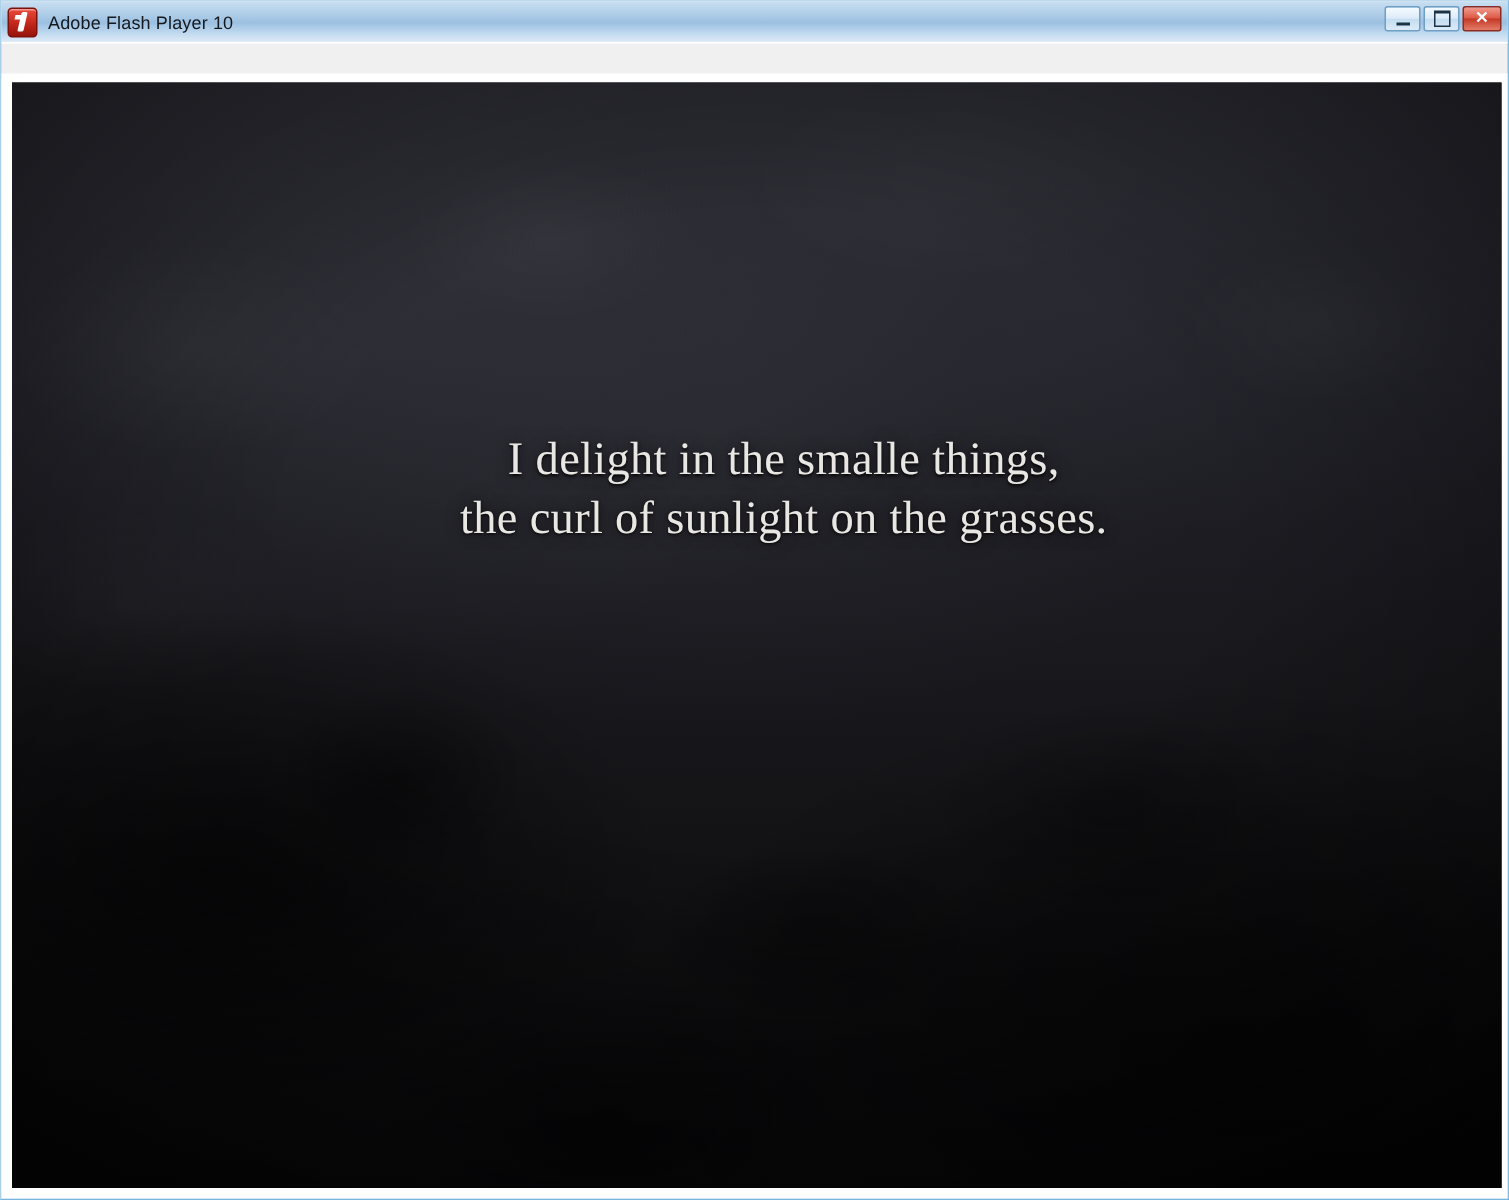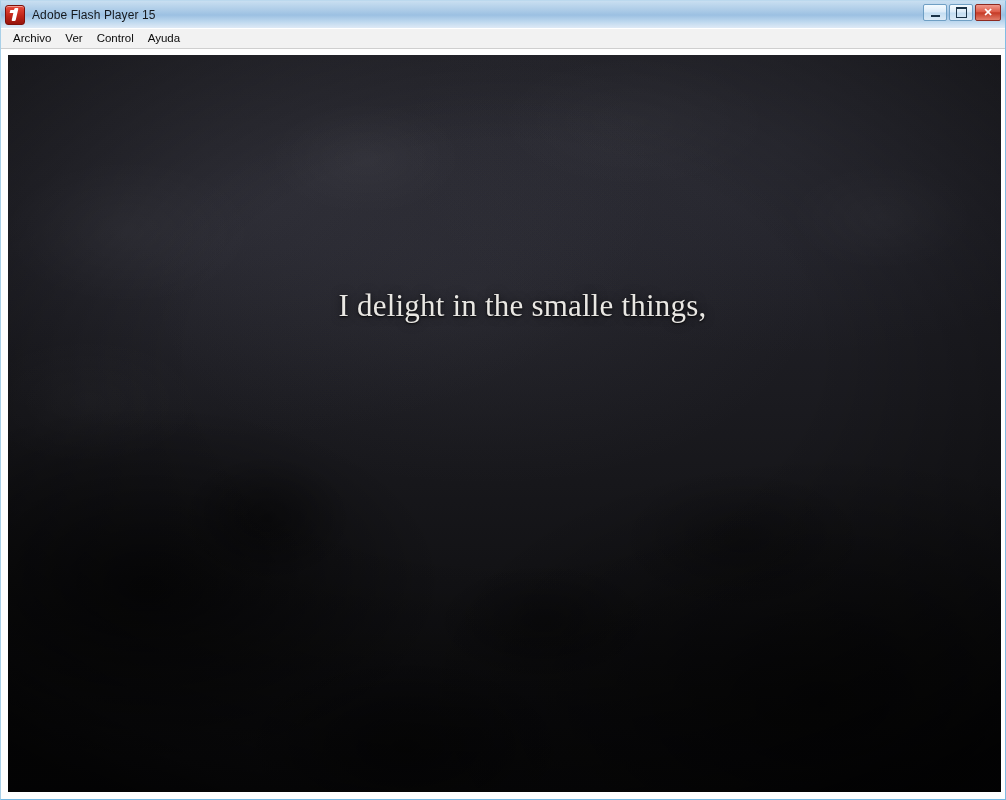--- a/index.html
+++ b/index.html
@@ -220,52 +220,47 @@
   .stanza + .stanza { margin-top: 38px; }
   .poem-line { white-space: nowrap; margin-left: 36px; }
 </style>
 </head>
 <body>
 
 <div id="app-window">
 
   <div id="title-bar">
     <div id="flash-icon"></div>
-    <div id="window-title">Adobe Flash Player 15</div>
+    <div id="window-title">Adobe Flash Player 10</div>
 
     <div id="window-buttons">
       <div class="win-btn">
         <span class="glyph">
             <span class="min-bar"></span>
           </span>
       </div>
       <div class="win-btn">
         <span class="glyph">
             <span class="max-box"></span>
           </span>
       </div>
       <div class="win-btn close">
         <span class="glyph">✕</span>
       </div>
     </div>
   </div>
 
-  <div id="menu-bar">
-    <div class="menu-item">Archivo</div>
-    <div class="menu-item">Ver</div>
-    <div class="menu-item">Control</div>
-    <div class="menu-item">Ayuda</div>
-  </div>
 
   <div id="stage-frame">
     <div id="stage">
       <div id="stage-texture"></div>
       <div id="stage-vignette"></div>
 
       <div id="poem">
         <div class="stanza">
           <div class="poem-line">I delight in the smalle things,</div>
+          <div class="poem-line">the curl of sunlight on the grasses.</div>
         </div>
       </div>
     </div>
   </div>
 
 </div>
 
 </body></html>

